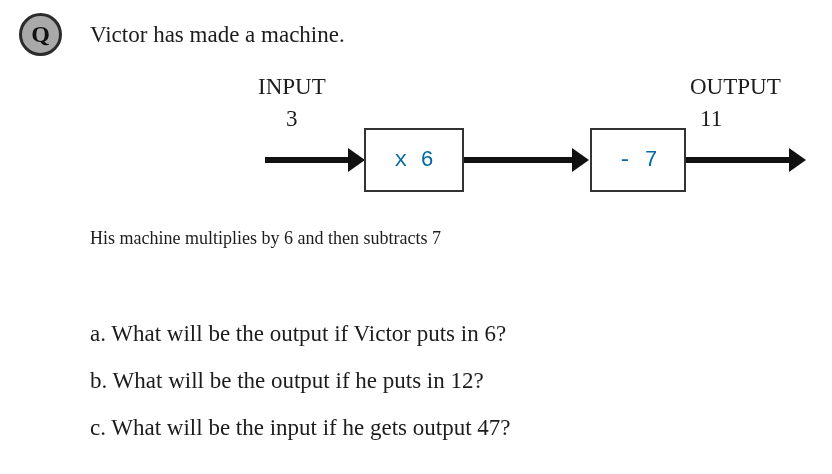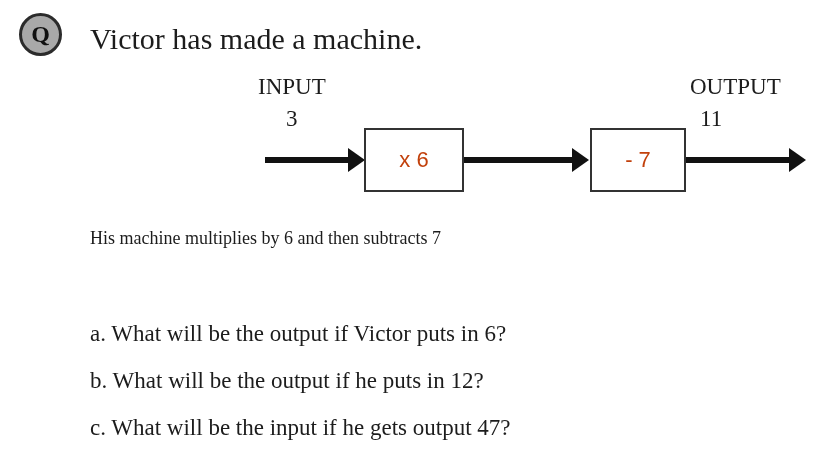--- a/index.html
+++ b/index.html
@@ -21,21 +21,21 @@
     border: 3px solid #2b2b2b;
     display: flex; align-items: center; justify-content: center;
     font-weight: bold;
     font-size: 24px;
     color: #111;
   }
 
   .intro {
     position: absolute;
     left: 90px; top: 22px;
-    font-size: 30px;
+    font-size: 23px;
   }
 
   .diagram {
     position: absolute;
     left: 0; top: 72px;
     width: 832px; height: 140px;
   }
   .io-label {
     position: absolute;
     top: 2px;
@@ -71,23 +71,23 @@
   .arrow.a2 { left: 464px; width: 109px; }
   .arrow.a3 { left: 686px; width: 104px; }
 
   .mbox {
     position: absolute;
     top: 56px;
     height: 64px;
     background: #ffffff;
     border: 2px solid #333;
     display: flex; align-items: center; justify-content: center;
-    font-family: Liberation Sans, sans-serif;
+    font-family: Liberation Mono, monospace;
     font-size: 22px;
-    color: #c2410c;
+    color: #0369a1;
   }
   .mbox.b1 { left: 364px; width: 100px; }
   .mbox.b2 { left: 590px; width: 96px; }
 
   .description {
     position: absolute;
     left: 90px; top: 228px;
     font-size: 18px;
   }
 

